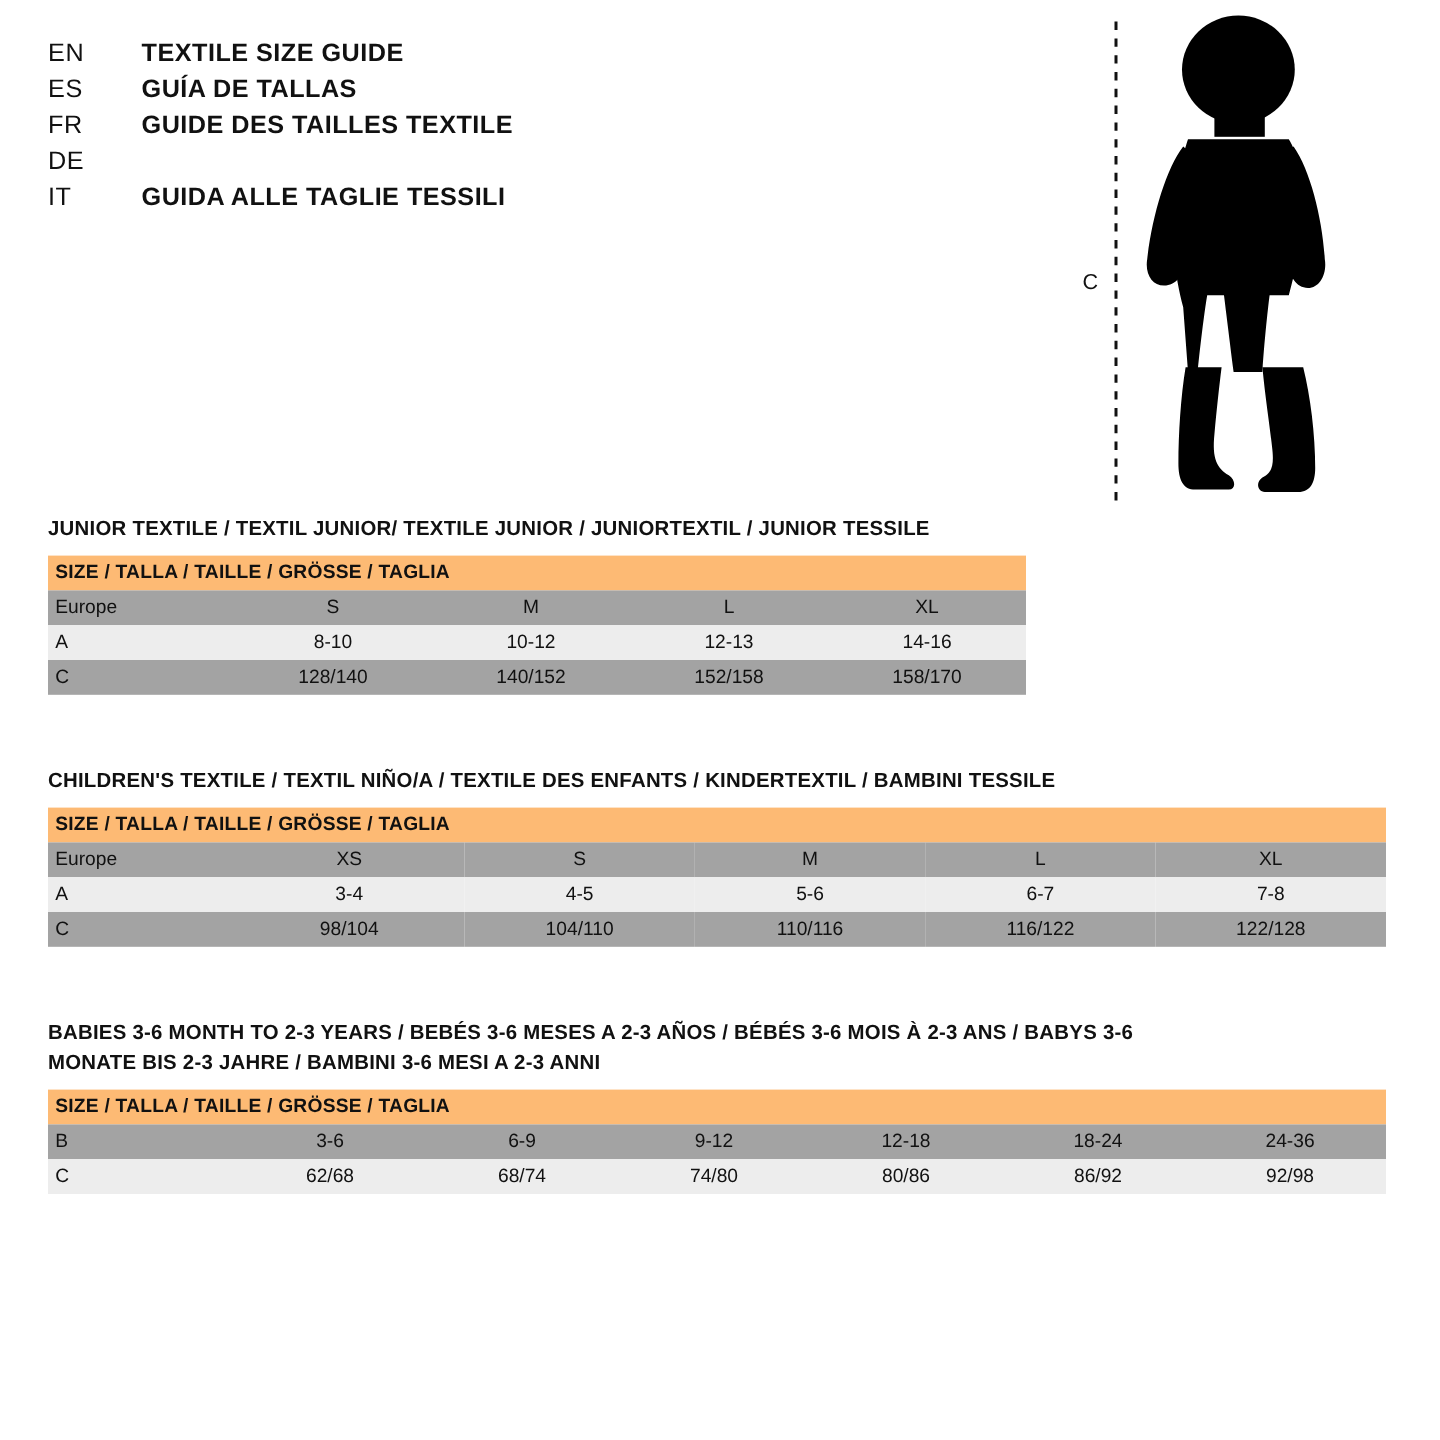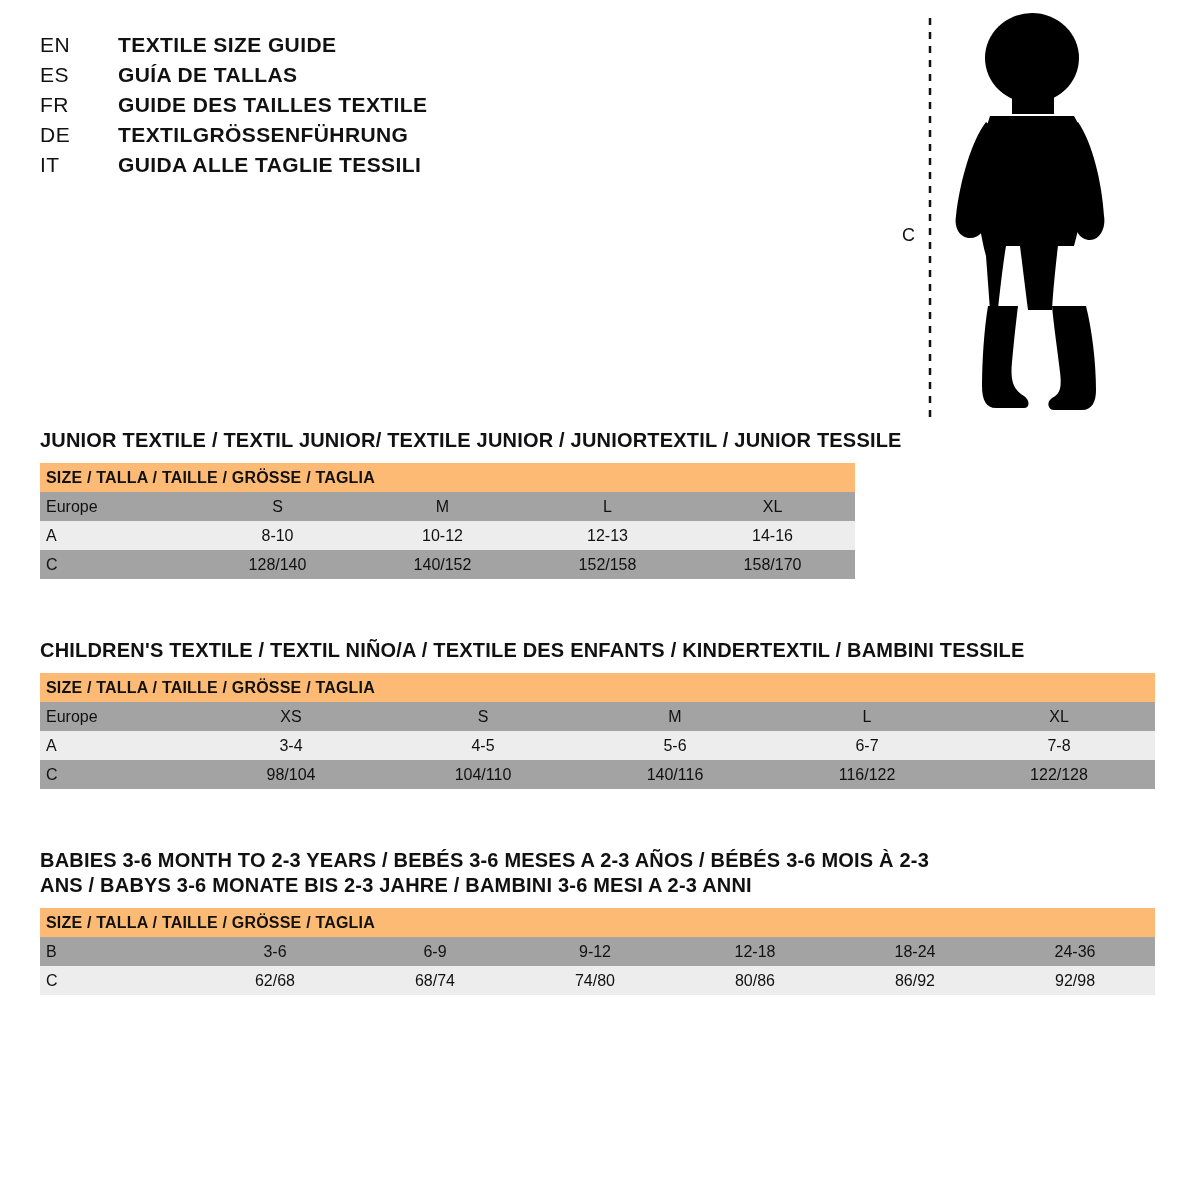--- a/index.html
+++ b/index.html
@@ -72,21 +72,21 @@
     color: #111;
   }
 
   
   .section {
     position: absolute;
     left: 40px;
     width: 1120px;
   }
   .section-title {
-    font-size: 20px;
+    font-size: 17px;
     font-weight: 700;
     letter-spacing: 0.2px;
     color: #111;
     text-transform: uppercase;
     margin-bottom: 10px;
     line-height: 25px;
   }
 
   
   table.size-table {
@@ -149,21 +149,20 @@
     <div class="lang-row">
       <span class="lang-code">ES</span>
       <span class="lang-title">GUÍA DE TALLAS</span>
     </div>
     <div class="lang-row">
       <span class="lang-code">FR</span>
       <span class="lang-title">GUIDE DES TAILLES TEXTILE</span>
     </div>
     <div class="lang-row">
       <span class="lang-code">DE</span>
-      <span class="lang-title">TEXTILGRÖSSENFÜHRUNG</span>
     </div>
     <div class="lang-row">
       <span class="lang-code">IT</span>
       <span class="lang-title">GUIDA ALLE TAGLIE TESSILI</span>
     </div>
   </div>
 
   <div class="figure-area">
     <span class="c-label">C</span>
     <svg width="240" height="420" viewBox="0 0 240 420">
@@ -282,21 +281,21 @@
           <td class="cell-val">3-4</td>
           <td class="cell-val">4-5</td>
           <td class="cell-val">5-6</td>
           <td class="cell-val">6-7</td>
           <td class="cell-val">7-8</td>
         </tr>
         <tr class="row-white">
           <td class="row-label">C</td>
           <td class="cell-val">98/104</td>
           <td class="cell-val">104/110</td>
-          <td class="cell-val">140/116</td>
+          <td class="cell-val">110/116</td>
           <td class="cell-val">116/122</td>
           <td class="cell-val">122/128</td>
         </tr>
       </tbody>
     </table>
   </div>
 
   <div class="section" style="top: 848px;">
     <div class="section-title" style="max-width:930px;">BABIES 3-6 MONTH TO 2-3 YEARS / BEBÉS 3-6 MESES A 2-3 AÑOS / BÉBÉS 3-6 MOIS À 2-3 ANS / BABYS 3-6 MONATE BIS 2-3 JAHRE / BAMBINI 3-6 MESI A 2-3 ANNI</div>
     <table class="size-table" style="width: 1115px;">

